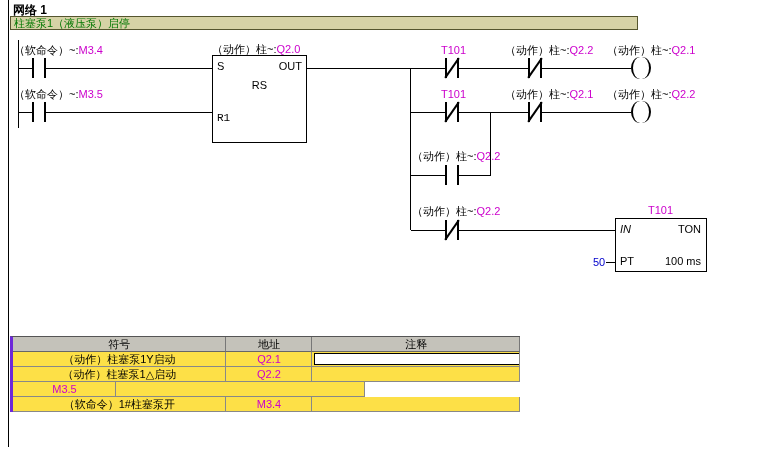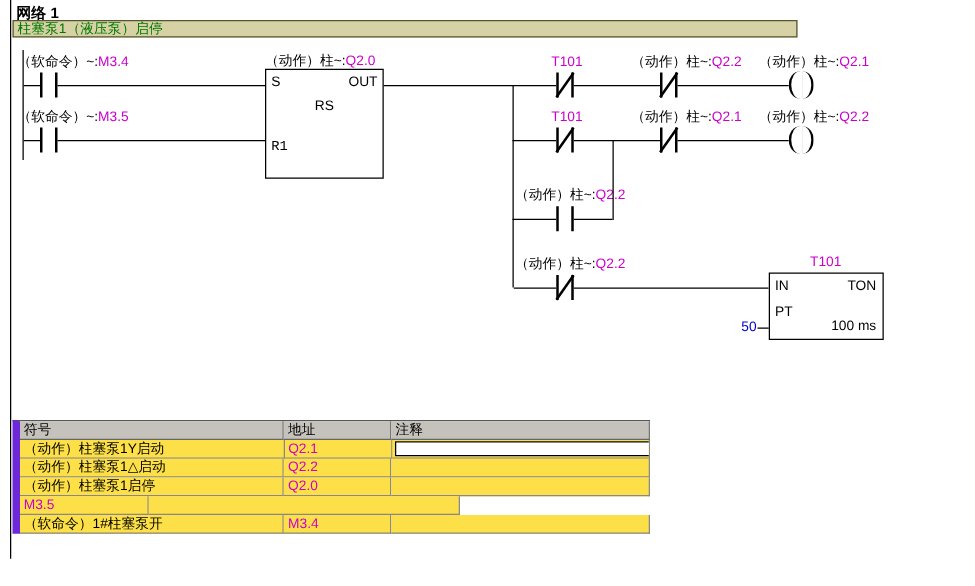--- a/index.html
+++ b/index.html
@@ -20,21 +20,21 @@
   .coil .cl{position:absolute;left:0;top:0;width:9px;height:22px;box-sizing:border-box;
             border-left:2px solid #000;border-top-left-radius:9px 11px;border-bottom-left-radius:9px 11px;}
   .coil .cr{position:absolute;right:0;top:0;width:9px;height:22px;box-sizing:border-box;
             border-right:2px solid #000;border-top-right-radius:9px 11px;border-bottom-right-radius:9px 11px;}
   .block{position:absolute;border:1px solid #000;background:#fff;box-sizing:border-box;}
   .pin{position:absolute;font-size:11px;line-height:12px;}
   #net-title{position:absolute;left:13px;top:2px;font-size:12px;font-weight:bold;}
   #net-comment{position:absolute;left:10px;top:16px;width:628px;height:14px;box-sizing:border-box;
                background:#d6d2a6;border:1px solid #55552e;color:#007700;
                font-size:11px;line-height:12px;padding-left:3px;}
-  .symtable{position:absolute;left:10px;top:336px;width:510px;border-top:1px solid #555;border-left:6px solid #6d28d9;box-sizing:border-box;}
+  .symtable{position:absolute;left:10px;top:336px;width:510px;border-top:1px solid #555;border-left:3px solid #6d28d9;box-sizing:border-box;text-align:center;}
   .st-row{display:flex;height:15px;}
   .st-cell{box-sizing:border-box;border-right:1px solid #888;border-bottom:1px solid #888;
            font-size:11px;line-height:13px;padding:1px 2px 0 3px;background:#fde047;
            overflow:hidden;white-space:nowrap;}
   .st-head .st-cell{background:#c4c2ba;border-right:1px solid #777;border-bottom:1px solid #666;}
   .c1{width:255px;}
   .c2{width:103px;}
   .c3{width:249px;}
   .editbox{box-sizing:border-box;width:244px;height:12px;border:1px solid #000;background:#fff;margin-top:0px;}
 </style>
@@ -135,23 +135,23 @@
   <div class="wire" style="left:411px;top:230px;width:34px;"></div>
   <div class="contact" style="left:445px;top:220px;">
     <div class="b bl"></div>
       <div class="b br"></div>
       <div class="sl"></div>
   </div>
   <div class="wire" style="left:459px;top:230px;width:156px;"></div>
 
   <div class="lbl tname" style="left:648px;top:204px;">T101</div>
   <div class="block" style="left:615px;top:218px;width:92px;height:54px;">
-    <div class="pin" style="left:4px;top:4px;">IN</div>
+    <div class="pin" style="left:4px;top:4px;font-style:italic;">IN</div>
     <div class="pin" style="right:5px;top:4px;">TON</div>
-    <div class="pin" style="left:4px;bottom:15px;">PT</div>
+    <div class="pin" style="left:4px;bottom:4px;">PT</div>
     <div class="pin" style="right:5px;bottom:4px;">100 ms</div>
   </div>
   <div class="lbl preset" style="left:593px;top:256px;">50</div>
   <div class="wire" style="left:606px;top:262px;width:9px;"></div>
 
   <div class="symtable">
     <div class="st-row st-head">
       <div class="st-cell c1">符号</div>
       <div class="st-cell c2">地址</div>
       <div class="st-cell c3">注释</div>
@@ -162,25 +162,20 @@
       <div class="st-cell c3" style="padding:1px 2px 0 2px;">
           <div class="editbox"></div>
         </div>
     </div>
     <div class="st-row">
       <div class="st-cell c1">（动作）柱塞泵1△启动</div>
       <div class="st-cell c2 addr">Q2.2</div>
       <div class="st-cell c3"></div>
     </div>
     <div class="st-row">
-      <div class="st-cell c1">（动作）柱塞泵1启停</div>
-      <div class="st-cell c2 addr">Q2.0</div>
-      <div class="st-cell c3"></div>
-    </div>
-    <div class="st-row">
       <div class="st-cell c2 addr">M3.5</div>
       <div class="st-cell c3"></div>
     </div>
     <div class="st-row">
       <div class="st-cell c1">（软命令）1#柱塞泵开</div>
       <div class="st-cell c2 addr">M3.4</div>
       <div class="st-cell c3"></div>
     </div>
   </div>
 

